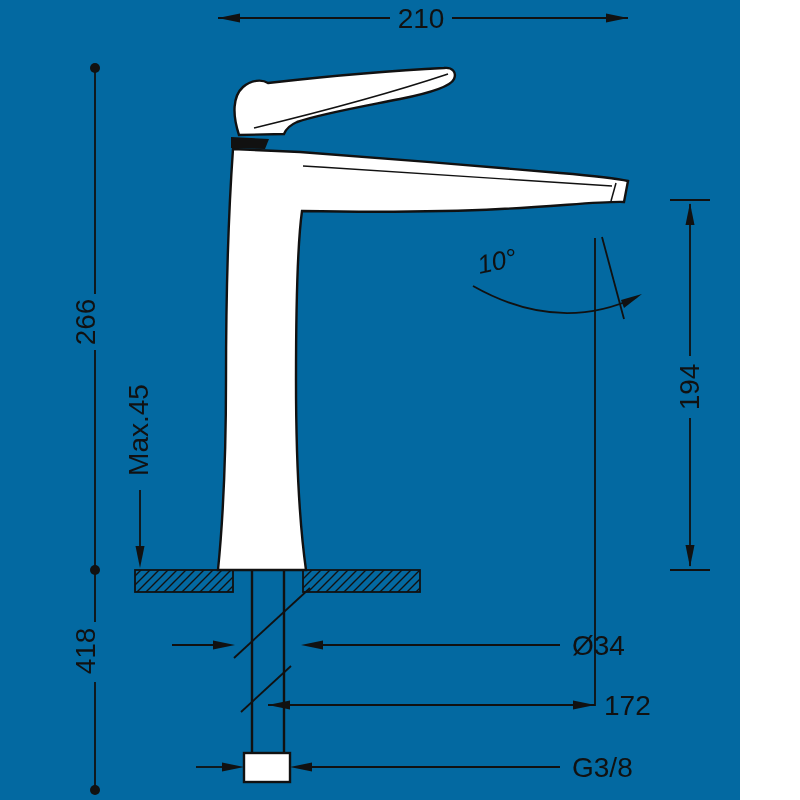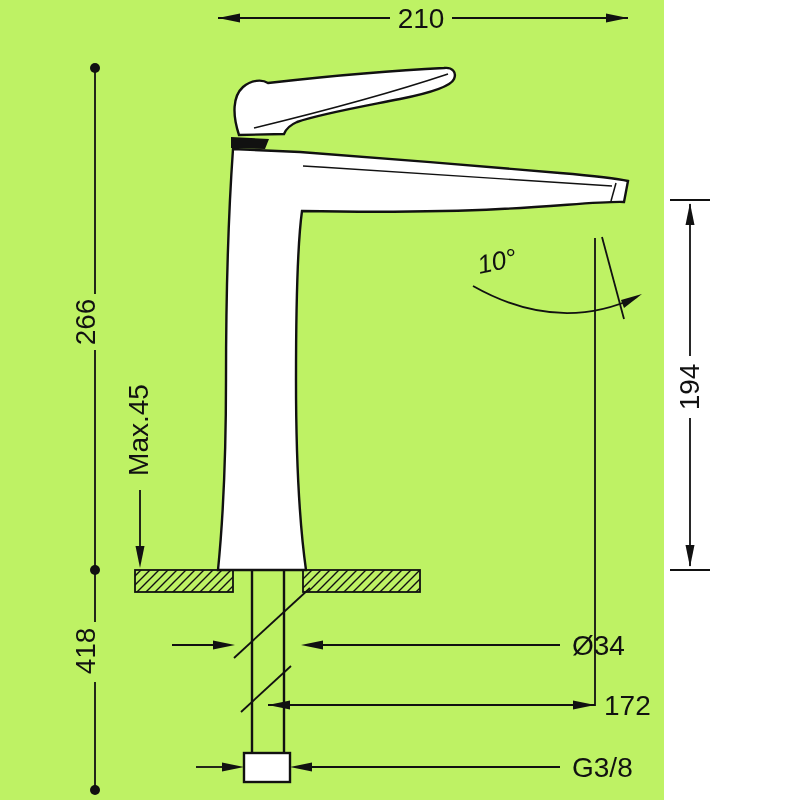--- a/index.html
+++ b/index.html
@@ -1,16 +1,16 @@
 <!DOCTYPE html>
 <html><head>
 <meta charset="utf-8">
 <style>
   html,body{margin:0;padding:0;background:#ffffff;}
-  .stage{width:664px;height:800px;background:#bef264;position:relative;font-family:"Liberation Sans",sans-serif;}
+  .stage{width:740px;height:800px;background:#0369a1;position:relative;font-family:"Liberation Sans",sans-serif;}
   svg{display:block;}
   text{font-family:"Liberation Sans",sans-serif;fill:#111;}
   .dim-label{font-size:28px;}
   .angle-label{font-size:26px;font-style:italic;}
   .ln{stroke:#111;fill:none;}
   .w1{stroke-width:1.8;}
   .w2{stroke-width:2.4;}
   .fillb{fill:#111;stroke:none;}
 </style>
 </head>

